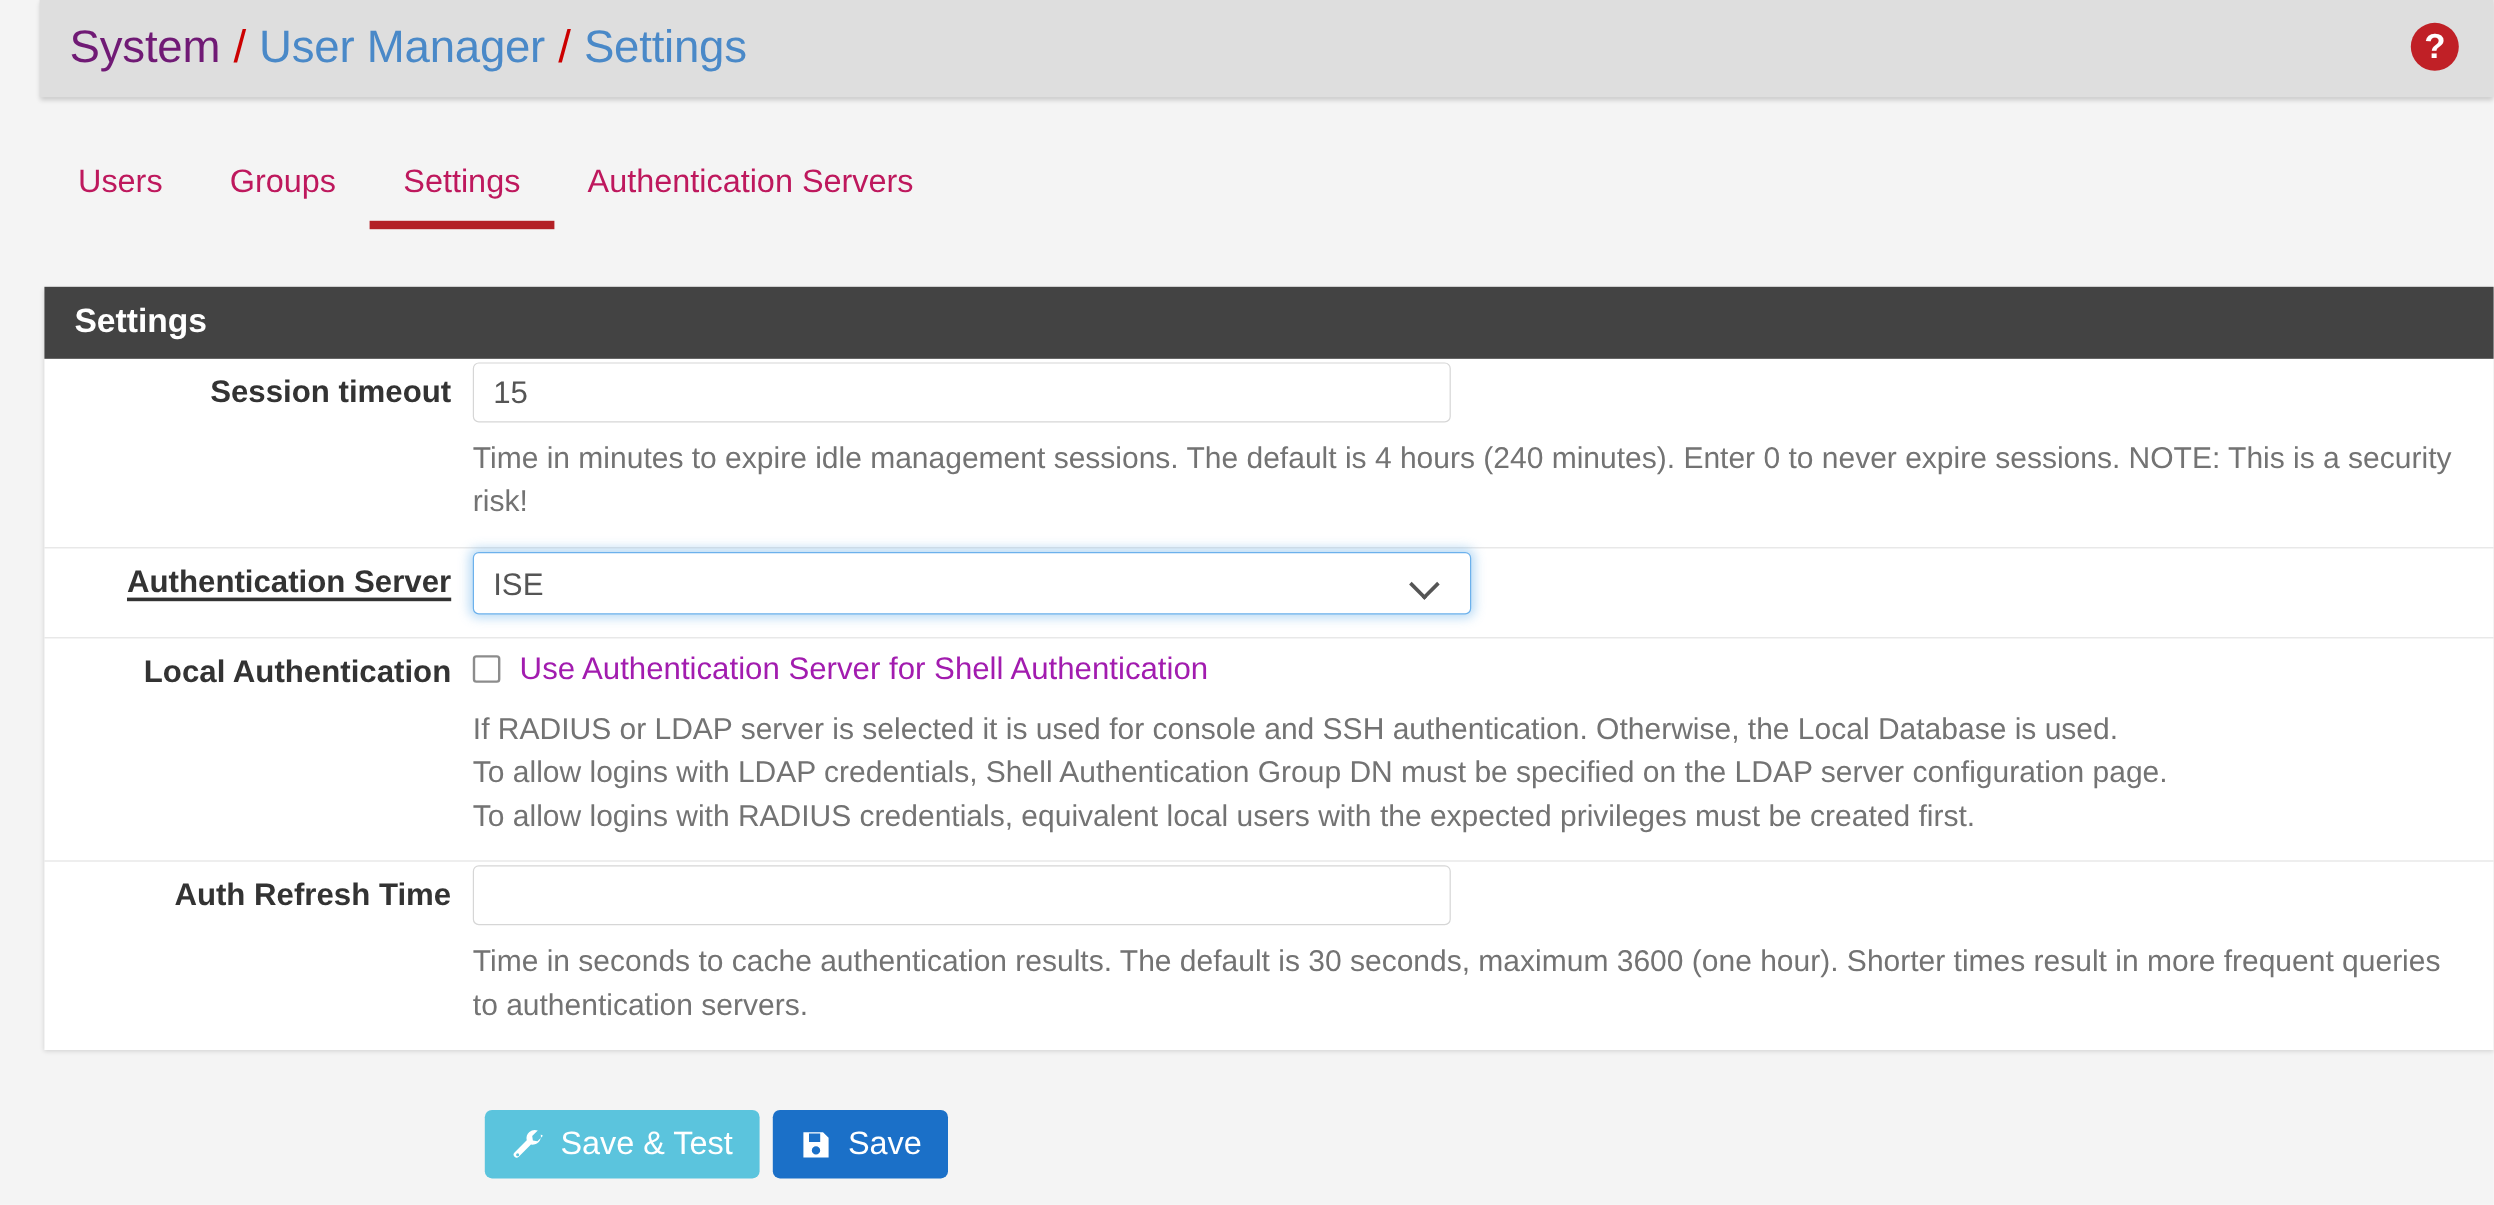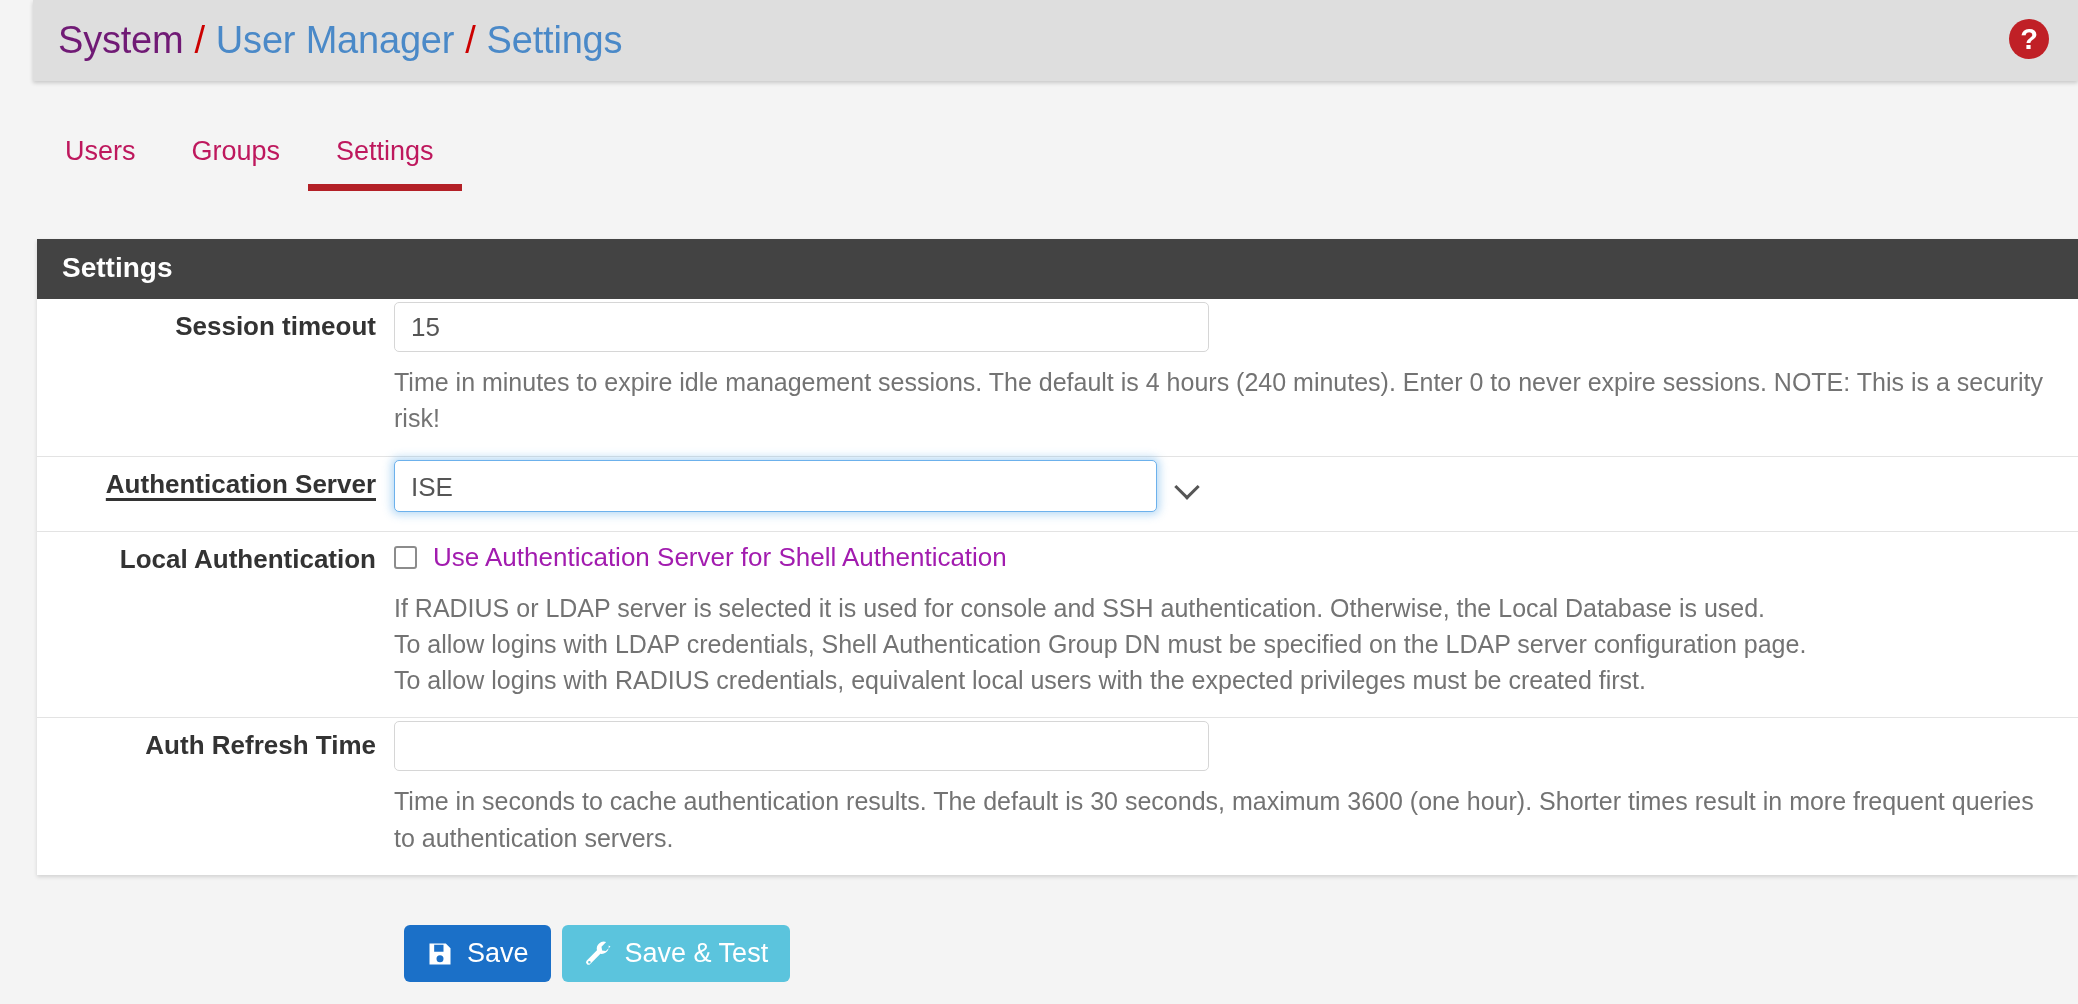--- a/index.html
+++ b/index.html
@@ -129,21 +129,21 @@
     font-family: "Liberation Sans", sans-serif;
     outline: none;
   }
 
   .select-wrap {
     position: relative;
     width: 820px;
   }
   .select-input {
     display: block;
-    width: 763px;
+    width: 832px;
     height: 52px;
     padding: 4px 16px;
     font-size: 26px;
     line-height: 44px;
     color: #555555;
     background: #ffffff;
     border: 1px solid #6cb1ec;
     border-radius: 5px;
     box-shadow: 0 0 9px 3px rgba(102,175,233,0.45);
     cursor: pointer;
@@ -228,20 +228,23 @@
 
 <div class="tab-bar">
   <div class="tab">
     <span>Users</span>
   </div>
   <div class="tab">
     <span>Groups</span>
   </div>
   <div class="tab active">
     <span>Settings</span>
+  </div>
+  <div class="tab">
+    <span>Authentication Servers</span>
   </div>
 </div>
 
 <div class="panel">
   <div class="panel-heading">Settings</div>
 
   <div class="form-row">
     <div class="col-label">Session timeout</div>
     <div class="col-field">
       <input class="text-input" type="text" value="15" style="">
@@ -279,30 +282,30 @@
   <div class="form-row">
     <div class="col-label">Auth Refresh Time</div>
     <div class="col-field">
       <input class="text-input" type="text" value="" style="">
       <div class="help-block">Time in seconds to cache authentication results. The default is 30 seconds, maximum 3600 (one hour). Shorter times result in more frequent queries to authentication servers.</div>
     </div>
   </div>
 </div>
 
 <div class="btn-bar">
+  <button class="btn btn-test">
+    <span>
+      <svg class="icon-svg" width="28" height="28" viewBox="0 0 24 24" fill="#ffffff" aria-hidden="true">
+        <path d="M22.7 5.5l-4 4-3.2-.5-.5-3.2 4-4a6 6 0 00-7.9 7l-8.7 8.7a2.1 2.1 0 103 3l8.7-8.7a6 6 0 007-7.1zM4.6 20.2a1.1 1.1 0 111.1-1.1 1.1 1.1 0 01-1.1 1.1z"></path>
+      </svg>
+    </span>
+    <span>Save &amp; Test</span>
+  </button>
+
   <button class="btn btn-save">
     <span>
       <svg class="icon-svg" width="28" height="28" viewBox="0 0 24 24" fill="#ffffff" aria-hidden="true">
         <path d="M3 3h14l4 4v14H3V3zm4 1v6h8V4H7zm5 9a3 3 0 100 6 3 3 0 000-6z"></path>
       </svg>
     </span>
     <span>Save</span>
   </button>
-
-  <button class="btn btn-test">
-    <span>
-      <svg class="icon-svg" width="28" height="28" viewBox="0 0 24 24" fill="#ffffff" aria-hidden="true">
-        <path d="M22.7 5.5l-4 4-3.2-.5-.5-3.2 4-4a6 6 0 00-7.9 7l-8.7 8.7a2.1 2.1 0 103 3l8.7-8.7a6 6 0 007-7.1zM4.6 20.2a1.1 1.1 0 111.1-1.1 1.1 1.1 0 01-1.1 1.1z"></path>
-      </svg>
-    </span>
-    <span>Save &amp; Test</span>
-  </button>
 </div>
 
 </body></html>

